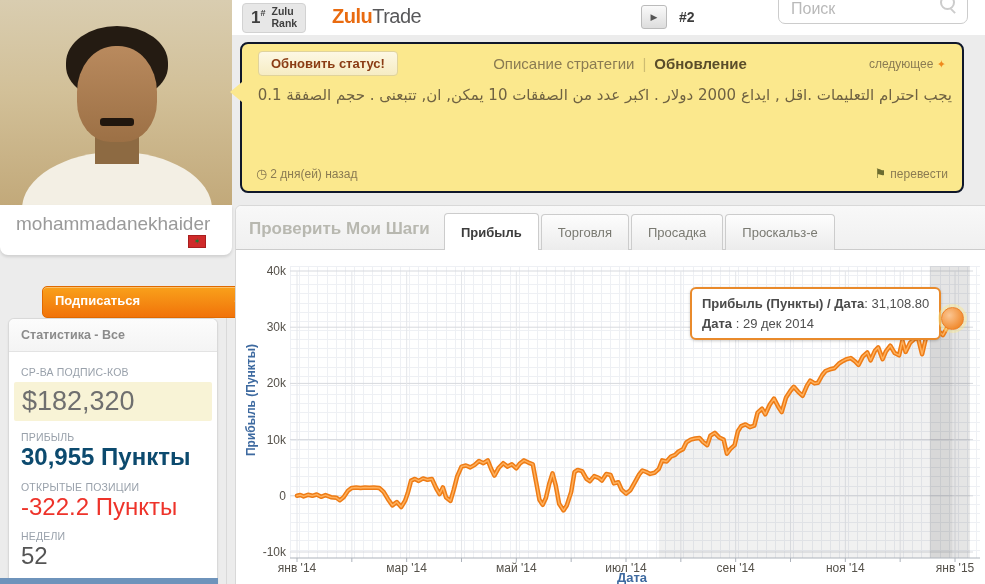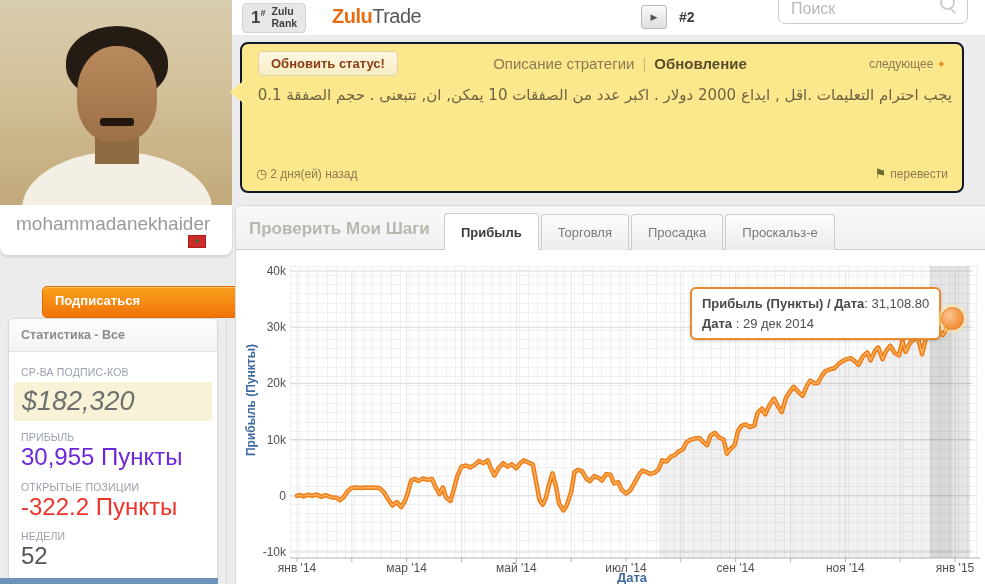--- a/index.html
+++ b/index.html
@@ -37,22 +37,22 @@
   #subscribe{left:8px;top:286px;width:210px;height:30px;background:linear-gradient(#f9a11b,#f1730a);border:1px solid #e06a00;border-radius:5px;box-shadow:inset 0 1px 0 rgba(255,255,255,.35);cursor:pointer;margin-left:34px;}
   #subscribe .lbl{position:absolute;left:12px;top:6px;color:#fff;font-size:13px;font-weight:bold;}
   #subscribe .plus{position:absolute;right:10px;top:5px;color:#fff;font-size:15px;font-weight:bold;}
 
   
   #stats-card{left:8px;top:318px;width:208px;height:300px;background:#fff;border:1px solid #d9d9d9;border-radius:6px;box-shadow:0 1px 2px rgba(0,0,0,.08);}
   #stats-header{padding:9px 12px;font-size:12.5px;font-weight:bold;color:#8b8b8b;border-bottom:1px solid #e3e3e3;background:linear-gradient(#fcfcfc,#f4f4f4);border-radius:6px 6px 0 0;}
   #stats-list{padding:4px 12px;}
   .stat-label{margin-top:10px;font-size:10.5px;letter-spacing:.2px;color:#99a1ab;}
   .stat-value{font-size:24px;color:#555;line-height:1.15;}
-  .stat-value.highlight{font-size:27px;color:#6f6f6f;background:#f8f3d6;margin:4px -7px 0;padding:4px 8px;border-radius:2px;font-style:italic;}
-  .stat-value.green{color:#6d28d9;}
+  .stat-value.highlight{font-size:27px;color:#6f6f6f;background:#f8f3d6;margin:4px -7px 0;padding:4px 8px;border-radius:2px;}
+  .stat-value.green{color:#0c4a6e;font-weight:bold;}
   .stat-value.red{color:#ee332a;}
   #vline{left:226px;top:318px;width:1px;height:266px;background:#d9d9d9;}
   #bottom-bar{left:0;top:578px;width:218px;height:6px;background:#6e93bb;}
 
   
   #status-box{left:240px;top:42px;width:720px;height:147px;background:#fbe88d;border:2px solid #0f172a;border-radius:8px;}
   #status-box .notch{position:absolute;left:-12px;top:38px;width:0;height:0;border-top:10px solid transparent;border-bottom:10px solid transparent;border-right:12px solid #fbe88d;}
   #update-status{position:absolute;left:16px;top:7px;padding:4px 12px;background:linear-gradient(#fdf8e4,#f6ecc4);border:1px solid #e0d39c;border-radius:4px;font-size:13px;font-weight:bold;color:#8a3c14;cursor:pointer;}
   #status-tabs{position:absolute;left:0;right:0;top:11px;text-align:center;font-size:15px;color:#8a7b52;padding-left:36px;}
   #status-tabs .sep{color:#cdbc72;margin:0 8px;}

